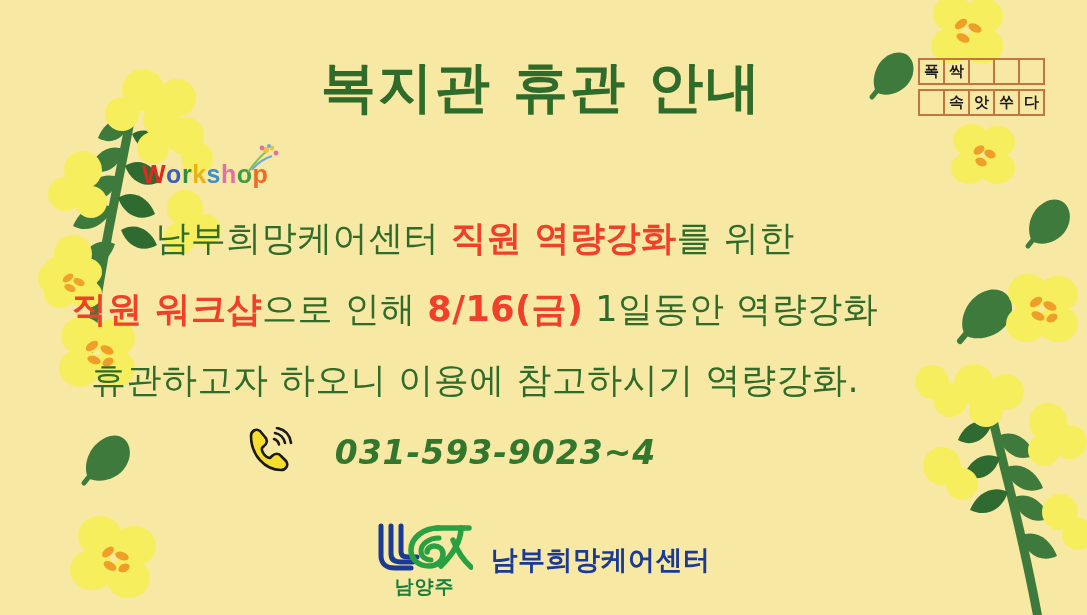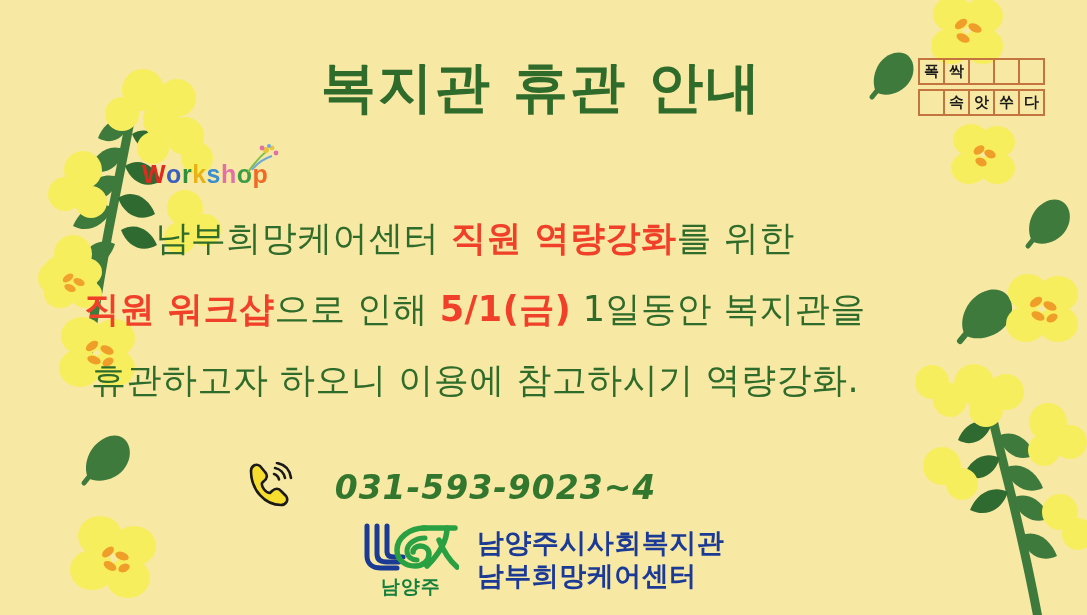--- a/index.html
+++ b/index.html
@@ -83,21 +83,21 @@
   }
   #body-text .em {
     color: #f0402a;
     font-weight: bold;
   }
   #body-text .ln { display: block; white-space: nowrap; }
 
   
   #phone-row {
     position: absolute;
-    top: 462px;
+    top: 427px;
     left: 0;
     width: 901px;
     display: flex;
     align-items: center;
     justify-content: center;
     gap: 40px;
   }
   #phone-number {
     font-family: "DejaVu Sans", sans-serif;
     font-size: 33px;
@@ -374,21 +374,21 @@
           </g>
         <g fill="#6FA8DC">
             <circle cx="27" cy="2" r="2"></circle>
           </g>
       </svg>
     </span>
   </div>
 
   <div id="body-text">
     <span class="ln"><span>남부희망케어센터 </span><span class="em">직원 역량강화</span><span>를 위한</span></span>
-    <span class="ln"><span class="em">직원 워크샵</span><span>으로 인해 </span><span class="em">5/1(금)</span><span> 1일동안 복지관을</span></span>
+    <span class="ln"><span class="em">직원 워크샵</span><span>으로 인해 </span><span class="em">8/16(금)</span><span> 1일동안 역량강화</span></span>
     <span class="ln"><span>휴관하고자 하오니 이용에 참고하시기 역량강화.</span></span>
   </div>
 
   <div id="phone-row">
     <span>
       <svg width="50" height="46" viewBox="0 0 50 46">
         <path d="M6 9 C 6 4, 11 1, 15 4 L 20 10 C 23 13, 22 17, 19 19 L 17 21
                  C 16 25, 21 31, 25 31 L 27 29 C 30 26, 34 26, 36 29 L 41 34
                  C 44 38, 41 43, 36 43 C 20 43, 6 28, 6 9 Z" fill="#F7DD2E" stroke="#1A1A1A" stroke-width="2.6" stroke-linejoin="round"></path>
         <path d="M30 6 C 35 7, 39 11, 40 16" stroke="#1A1A1A" stroke-width="2.6" fill="none" stroke-linecap="round"></path>
@@ -407,21 +407,20 @@
         <path d="M24 6 L 24 32 C 24 36, 27 37, 31 37 L 40 37" stroke="#1B3A96" stroke-width="5" fill="none" stroke-linecap="round"></path>
         <path d="M62 8 C 46 8, 34 18, 34 30 C 34 40, 42 46, 52 46 C 60 46, 66 41, 66 34 C 66 29, 62 26, 57 26 C 53 26, 50 29, 50 32" stroke="#29A042" stroke-width="5.5" fill="none" stroke-linecap="round"></path>
         <path d="M62 18 C 52 18, 44 24, 44 31 C 44 37, 49 40, 54 40" stroke="#29A042" stroke-width="5" fill="none" stroke-linecap="round"></path>
         <path d="M60 8 L 92 8" stroke="#29A042" stroke-width="5.5" stroke-linecap="round"></path>
         <path d="M84 8 C 84 20, 76 34, 64 46" stroke="#29A042" stroke-width="5.5" fill="none" stroke-linecap="round"></path>
         <path d="M76 20 C 80 30, 86 40, 94 47" stroke="#29A042" stroke-width="5.5" fill="none" stroke-linecap="round"></path>
       </svg>
       <div id="logo-city-name">남양주</div>
     </div>
     <div id="logo-text">
-      <div>남양주시사회복지관</div>
       <div>남부희망케어센터</div>
     </div>
   </div>
 
   <div id="crossword">
     <div class="cw-row">
       <div class="cw-cell">폭</div>
       <div class="cw-cell">싹</div>
       <div class="cw-cell"></div>
       <div class="cw-cell"></div>

